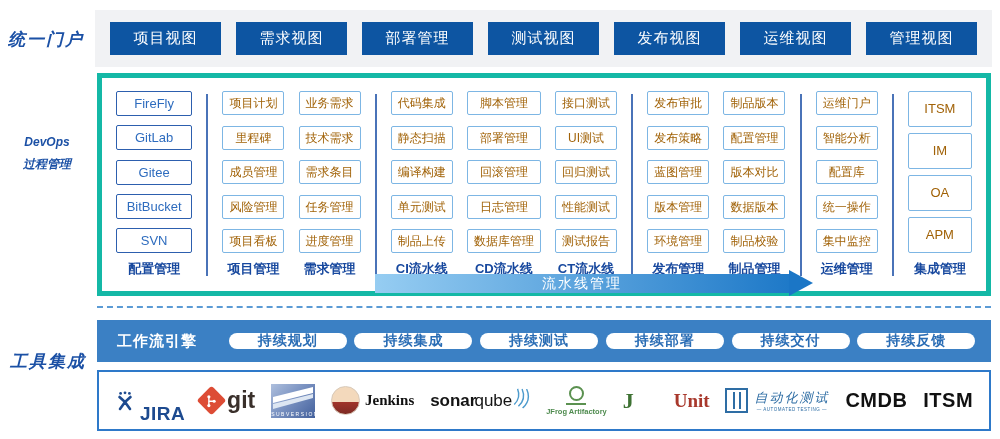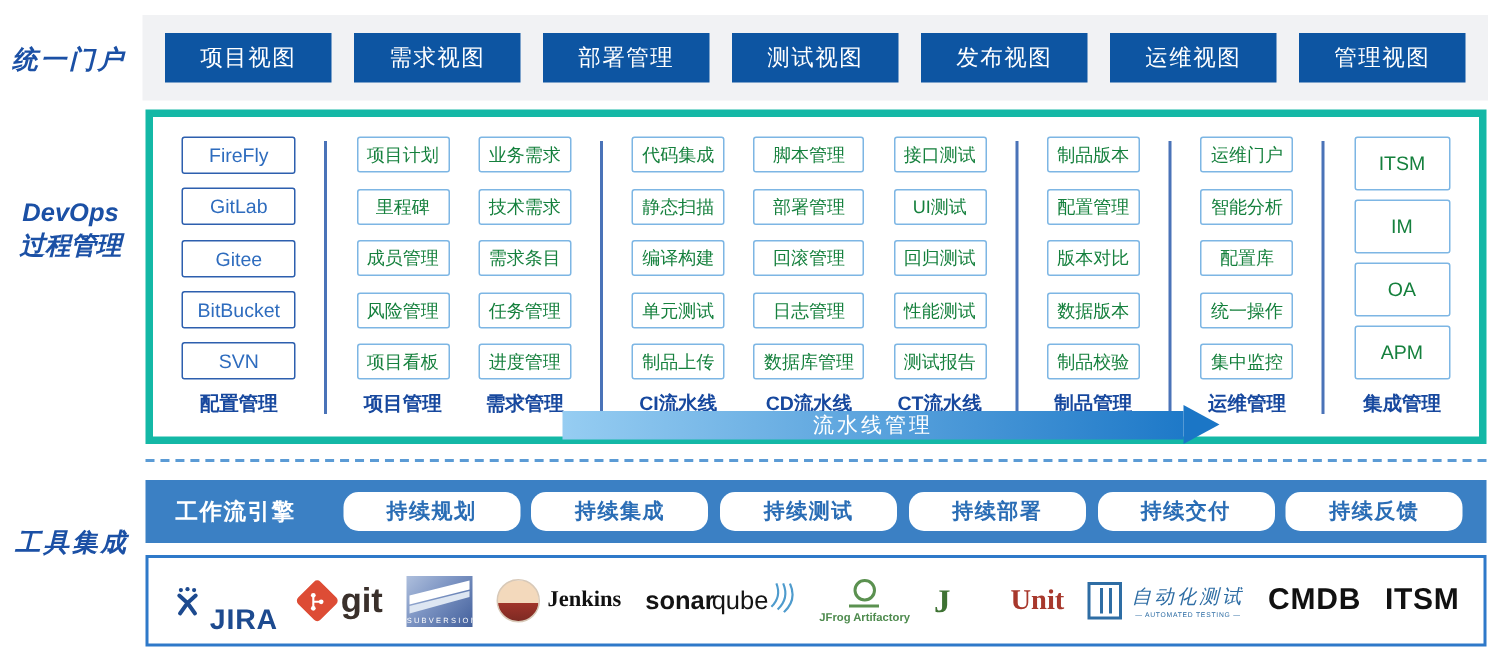--- a/index.html
+++ b/index.html
@@ -2,55 +2,55 @@
 <html><head>
 <meta charset="utf-8">
 <style>
   html,body{margin:0;padding:0;}
   body{
     width:1000px;height:439px;position:relative;background:#fff;
     font-family:"Liberation Sans","DejaVu Sans",sans-serif;overflow:hidden;
   }
   .side-label{position:absolute;color:#1b50a5;font-weight:bold;font-style:italic;}
   #lbl-portal{left:8px;top:28px;font-size:17px;letter-spacing:2px;}
-  #lbl-devops{left:2px;top:131px;width:90px;text-align:center;font-size:17px;line-height:22px;}
+  #lbl-devops{left:2px;top:131px;width:90px;text-align:center;font-size:12px;line-height:22px;}
   #lbl-tools{left:10px;top:350px;font-size:17px;letter-spacing:2px;}
 
   
   .top-strip{position:absolute;left:95px;top:10px;width:897px;height:57px;background:#f1f2f4;
     display:flex;align-items:center;justify-content:space-between;padding:0 15px;box-sizing:border-box;}
   .view-btn{width:111px;height:33px;background:#0d55a2;color:#fff;font-size:15px;
     display:flex;align-items:center;justify-content:center;letter-spacing:1px;}
 
   
   .process-box{position:absolute;left:97px;top:73px;width:894px;height:223px;background:#fff;
     border:5px solid #14b8a6;box-sizing:border-box;}
   .pcols{display:flex;justify-content:space-evenly;align-items:flex-start;padding-top:13px;}
   .pcol{display:flex;flex-direction:column;align-items:center;}
   .pcol-items{height:162px;display:flex;flex-direction:column;justify-content:space-between;}
-  .pitem{border:1px solid #7db6e4;border-radius:2px;color:#15803d;font-size:12px;line-height:14px;
+  .pitem{border:1px solid #7db6e4;border-radius:2px;color:#a16207;font-size:12px;line-height:14px;
     text-align:center;padding:4px 6px;min-width:62px;white-space:nowrap;box-sizing:border-box;background:#fff;}
   .pcol.dark .pitem{border-color:#2d5fae;color:#2e6cbe;font-size:13px;line-height:15px;min-width:76px;}
   .pcol.tall .pitem{padding:10px 6px;min-width:64px;font-size:13px;}
   .pcol-label{margin-top:7px;text-align:center;font-weight:bold;font-size:13px;color:#17489e;white-space:nowrap;}
   .pdivider{width:2px;height:182px;background:#4a73b8;margin-top:3px;}
   .pipeline-arrow{position:absolute;left:273px;top:196px;width:414px;height:19px;
     background:linear-gradient(90deg,#96cdf2,#1e79c8);display:flex;align-items:center;justify-content:center;
     color:#fff;font-weight:normal;font-size:14px;letter-spacing:2px;}
   .pipeline-arrow::after{content:"";position:absolute;right:-24px;top:-4px;width:0;height:0;
     border-left:24px solid #1b76c6;border-top:13.5px solid transparent;border-bottom:13.5px solid transparent;}
 
   .dashed-sep{position:absolute;left:97px;top:306px;width:894px;height:0;border-top:2px dashed #5b9bd5;}
 
   
   .engine-bar{position:absolute;left:97px;top:320px;width:894px;height:42px;background:#3b80c4;
     display:flex;align-items:center;box-sizing:border-box;padding:0 8px 0 20px;gap:24px;}
   .engine-label{color:#fff;font-weight:bold;font-size:15px;flex:0 0 auto;letter-spacing:1px;}
   .stages{flex:1;display:flex;justify-content:space-evenly;align-items:center;}
-  .stage{width:118px;height:26px;background:#fff;color:#2a6db5;font-weight:bold;font-size:14px;
+  .stage{width:118px;height:16px;background:#fff;color:#2a6db5;font-weight:bold;font-size:14px;
     display:flex;align-items:center;justify-content:center;letter-spacing:1px;border-radius:10px;}
 
   
   .logos-box{position:absolute;left:97px;top:370px;width:894px;height:61px;background:#fff;
     border:2px solid #2e79c9;box-sizing:border-box;display:flex;align-items:center;justify-content:space-evenly;}
   .logo{display:flex;align-items:center;gap:5px;}
   .jira-text{font-weight:800;font-size:19px;color:#1d4a8f;letter-spacing:0.5px;margin-top:26px;}
   .git-diamond{width:21px;height:21px;background:#dd4c35;border-radius:3px;transform:rotate(45deg);
     display:flex;align-items:center;justify-content:center;}
   .git-text{font-weight:bold;font-size:23px;color:#3a302b;line-height:1;}
@@ -158,20 +158,30 @@
           <div class="pitem">UI测试</div>
           <div class="pitem">回归测试</div>
           <div class="pitem">性能测试</div>
           <div class="pitem">测试报告</div>
         </div>
         <div class="pcol-label">CT流水线</div>
       </div>
       <div class="pdivider"></div>
       <div class="pcol">
         <div class="pcol-items">
+          <div class="pitem">发布审批</div>
+          <div class="pitem">发布策略</div>
+          <div class="pitem">蓝图管理</div>
+          <div class="pitem">版本管理</div>
+          <div class="pitem">环境管理</div>
+        </div>
+        <div class="pcol-label">发布管理</div>
+      </div>
+      <div class="pcol">
+        <div class="pcol-items">
           <div class="pitem">制品版本</div>
           <div class="pitem">配置管理</div>
           <div class="pitem">版本对比</div>
           <div class="pitem">数据版本</div>
           <div class="pitem">制品校验</div>
         </div>
         <div class="pcol-label">制品管理</div>
       </div>
       <div class="pdivider"></div>
       <div class="pcol">

